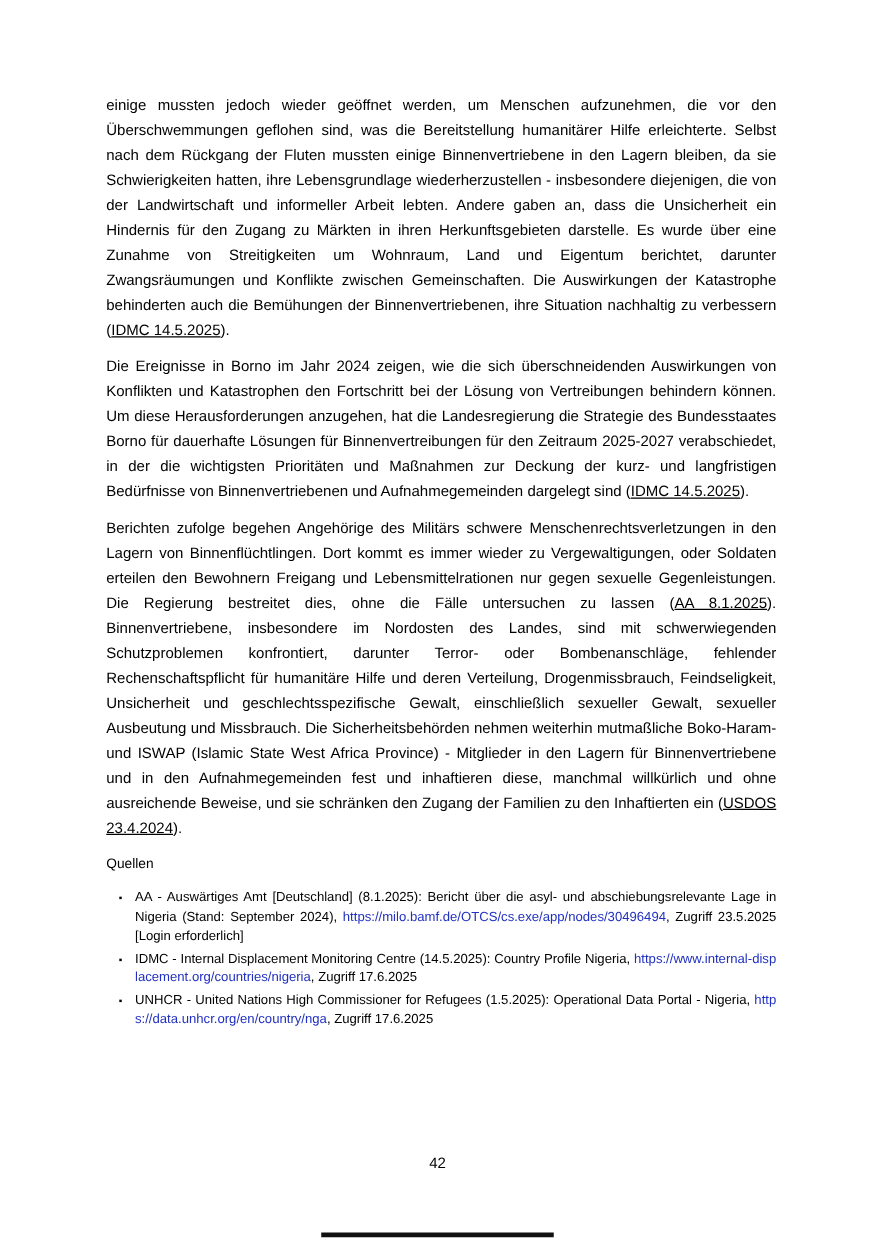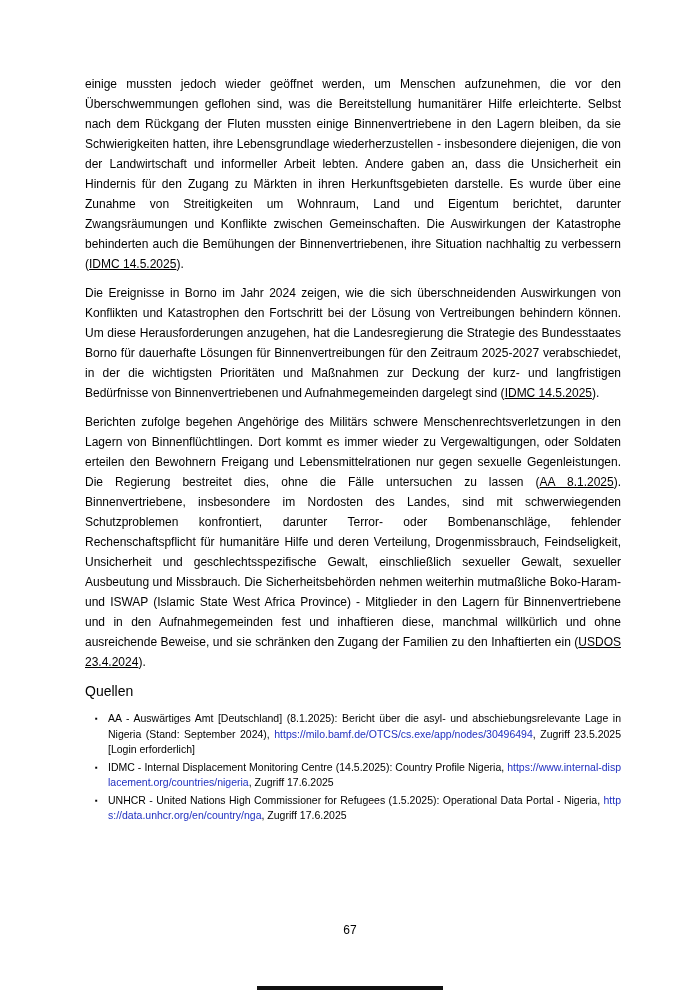--- a/index.html
+++ b/index.html
@@ -30,21 +30,21 @@
   .cite-link {
     color: #000000;
     text-decoration: underline;
   }
   .url-link {
     color: var(--link-color, #2030c0);
     text-decoration: none;
     word-break: break-all;
   }
   .quellen-heading {
-    font-size: 14px;
+    font-size: 11px;
     line-height: 20px;
     margin: 0 0 10px 0;
     font-weight: normal;
   }
   .sources {
     list-style: none;
     margin-left: 10px;
   }
   .source-item {
     position: relative;
@@ -90,15 +90,15 @@
         <p class="para">Die Ereignisse in Borno im Jahr 2024 zeigen, wie die sich überschneidenden Auswirkungen von Konflikten und Katastrophen den Fortschritt bei der Lösung von Vertreibungen behindern können. Um diese Herausforderungen anzugehen, hat die Landesregierung die Strategie des Bundesstaates Borno für dauerhafte Lösungen für Binnenvertreibungen für den Zeitraum 2025-2027 verabschiedet, in der die wichtigsten Prioritäten und Maßnahmen zur Deckung der kurz- und langfristigen Bedürfnisse von Binnenvertriebenen und Aufnahmegemeinden dargelegt sind (<a href="#" class="cite-link">IDMC 14.5.2025</a>).</p>
         <p class="para">Berichten zufolge begehen Angehörige des Militärs schwere Menschenrechtsverletzungen in den Lagern von Binnenflüchtlingen. Dort kommt es immer wieder zu Vergewaltigungen, oder Soldaten erteilen den Bewohnern Freigang und Lebensmittelrationen nur gegen sexuelle Gegenleistungen. Die Regierung bestreitet dies, ohne die Fälle untersuchen zu lassen (<a href="#" class="cite-link">AA 8.1.2025</a>). Binnenvertriebene, insbesondere im Nordosten des Landes, sind mit schwerwiegenden Schutzproblemen konfrontiert, darunter Terror- oder Bombenanschläge, fehlender Rechenschaftspflicht für humanitäre Hilfe und deren Verteilung, Drogenmissbrauch, Feindseligkeit, Unsicherheit und geschlechtsspezifische Gewalt, einschließlich sexueller Gewalt, sexueller Ausbeutung und Missbrauch. Die Sicherheitsbehörden nehmen weiterhin mutmaßliche Boko-Haram- und ISWAP (Islamic State West Africa Province) - Mitglieder in den Lagern für Binnenvertriebene und in den Aufnahmegemeinden fest und inhaftieren diese, manchmal willkürlich und ohne ausreichende Beweise, und sie schränken den Zugang der Familien zu den Inhaftierten ein (<a href="#" class="cite-link">USDOS 23.4.2024</a>).</p>
       </section>
     <p class="quellen-heading">Quellen</p>
     <ul class="sources" id="sources">
         <li class="source-item"><span class="bullet">▪</span>AA - Auswärtiges Amt [Deutschland] (8.1.2025): Bericht über die asyl- und abschiebungsrelevante Lage in Nigeria (Stand: September 2024), <a href="#" class="url-link">https://milo.bamf.de/OTCS/cs.exe/app/nodes/30496494</a>, Zugriff 23.5.2025 [Login erforderlich]</li>
         <li class="source-item"><span class="bullet">▪</span>IDMC - Internal Displacement Monitoring Centre (14.5.2025): Country Profile Nigeria, <a href="#" class="url-link">https://www.internal-displacement.org/countries/nigeria</a>, Zugriff 17.6.2025</li>
         <li class="source-item"><span class="bullet">▪</span>UNHCR - United Nations High Commissioner for Refugees (1.5.2025): Operational Data Portal - Nigeria, <a href="#" class="url-link">https://data.unhcr.org/en/country/nga</a>, Zugriff 17.6.2025</li>
       </ul>
   </main>
-  <div class="page-number">67</div>
+  <div class="page-number">42</div>
   <div class="bottom-bar"></div>
 </div>
 
 </body></html>

